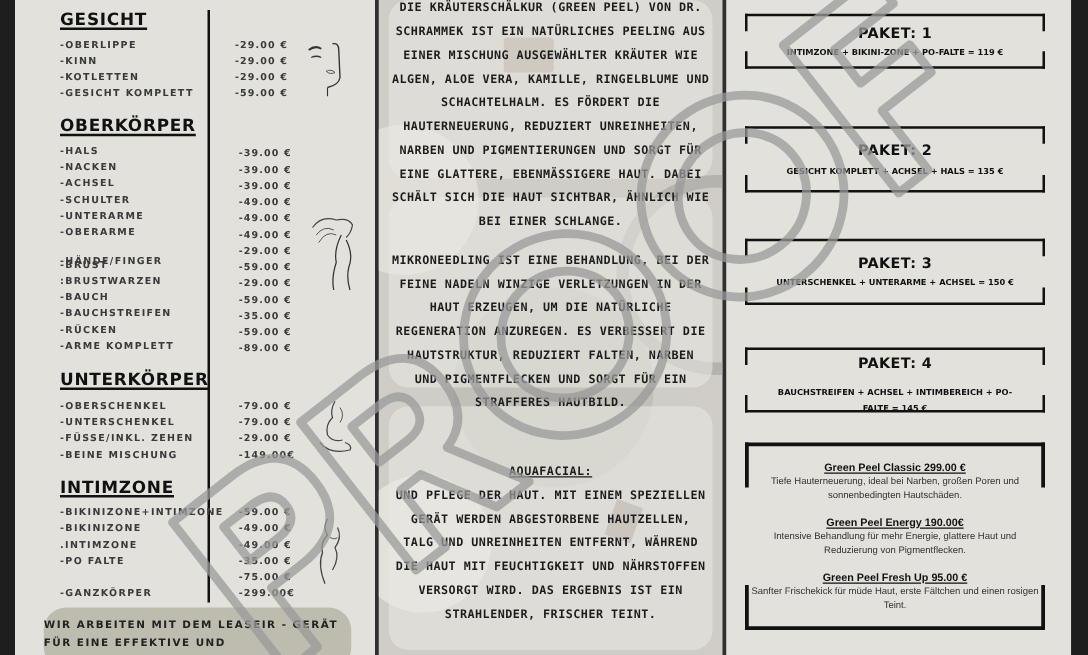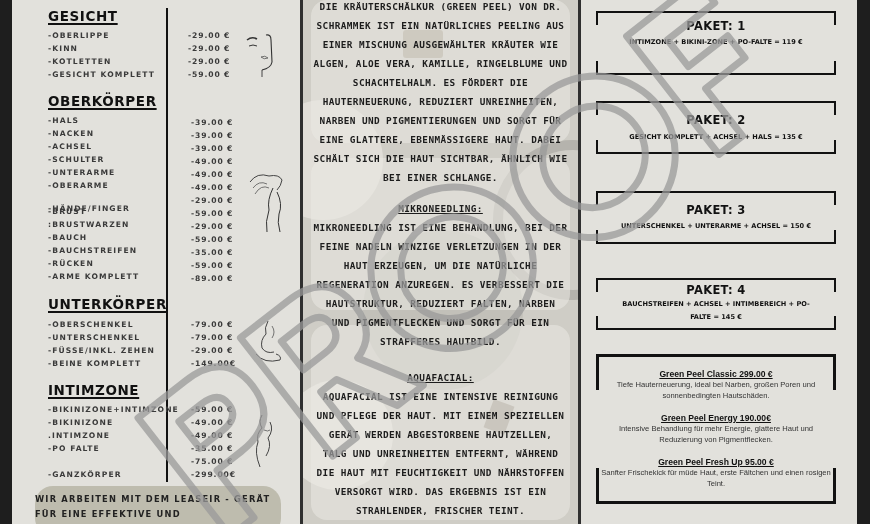--- a/index.html
+++ b/index.html
@@ -93,21 +93,21 @@
   <div class="item" style="top:272px;">-ARME KOMPLETT</div>
   <div class="price" style="top:274px;left:179px;">-89.00 €</div>
 
   <div class="sec-title" style="top:296px;">UNTERKÖRPER</div>
   <div class="item" style="top:320px;">-OBERSCHENKEL</div>
   <div class="price" style="top:320px;left:179px;">-79.00 €</div>
   <div class="item" style="top:333px;">-UNTERSCHENKEL</div>
   <div class="price" style="top:333px;left:179px;">-79.00 €</div>
   <div class="item" style="top:346px;">-FÜSSE/INKL. ZEHEN</div>
   <div class="price" style="top:346px;left:179px;">-29.00 €</div>
-  <div class="item" style="top:359px;">-BEINE KOMPLETT</div>
+  <div class="item" style="top:359px;">-BEINE MISCHUNG</div>
   <div class="price" style="top:359px;left:179px;">-149.00€</div>
 
   <div class="sec-title" style="top:382px;">INTIMZONE</div>
   <div class="item" style="top:405px;">-BIKINIZONE+INTIMZONE</div>
   <div class="price" style="top:405px;left:179px;">-59.00 €</div>
   <div class="item" style="top:418px;text-align:center;">-BIKINIZONE</div>
   <div class="price" style="top:418px;left:179px;">-49.00 €</div>
   <div class="item" style="top:431px;">.INTIMZONE</div>
   <div class="price" style="top:431px;left:179px;">-49.00 €</div>
   <div class="item" style="top:444px;">-PO FALTE</div>
@@ -166,44 +166,42 @@
     <div>ALGEN, ALOE VERA, KAMILLE, RINGELBLUME UND</div>
     <div>SCHACHTELHALM. ES FÖRDERT DIE</div>
     <div>HAUTERNEUERUNG, REDUZIERT UNREINHEITEN,</div>
     <div>NARBEN UND PIGMENTIERUNGEN UND SORGT FÜR</div>
     <div>EINE GLATTERE, EBENMÄSSIGERE HAUT. DABEI</div>
     <div>SCHÄLT SICH DIE HAUT SICHTBAR, ÄHNLICH WIE</div>
     <div>BEI EINER SCHLANGE.</div>
   </div>
 
   <div class="txt" style="top:199px;">
-    <div class="head">MIKRONEEDLING:</div>
     <div>MIKRONEEDLING IST EINE BEHANDLUNG, BEI DER</div>
     <div>FEINE NADELN WINZIGE VERLETZUNGEN IN DER</div>
     <div>HAUT ERZEUGEN, UM DIE NATÜRLICHE</div>
     <div>REGENERATION ANZUREGEN. ES VERBESSERT DIE</div>
     <div>HAUTSTRUKTUR, REDUZIERT FALTEN, NARBEN</div>
     <div>UND PIGMENTFLECKEN UND SORGT FÜR EIN</div>
     <div>STRAFFERES HAUTBILD.</div>
   </div>
 
   <div class="txt" style="top:368px;">
     <div class="head">AQUAFACIAL:</div>
-    <div>AQUAFACIAL IST EINE INTENSIVE REINIGUNG</div>
     <div>UND PFLEGE DER HAUT. MIT EINEM SPEZIELLEN</div>
     <div>GERÄT WERDEN ABGESTORBENE HAUTZELLEN,</div>
     <div>TALG UND UNREINHEITEN ENTFERNT, WÄHREND</div>
     <div>DIE HAUT MIT FEUCHTIGKEIT UND NÄHRSTOFFEN</div>
     <div>VERSORGT WIRD. DAS ERGEBNIS IST EIN</div>
     <div>STRAHLENDER, FRISCHER TEINT.</div>
   </div>
 </div>
 
 <div class="right">
-  <div class="pkg" style="top:11px;height:64px;">
+  <div class="pkg" style="top:11px;height:44px;">
     <div class="bracket">
         <div class="t"></div>
         <div class="b"></div>
         <div class="lt"></div>
         <div class="rt"></div>
         <div class="lb"></div>
         <div class="rb"></div>
       </div>
     <div class="pkg-title" style="top:8px;">PAKET: 1</div>
     <div class="pkg-desc" style="top:25px;">INTIMZONE + BIKINI-ZONE + PO-FALTE = 119 €</div>
@@ -235,21 +233,21 @@
   <div class="pkg" style="top:278px;height:52px;">
     <div class="bracket">
         <div class="t"></div>
         <div class="b"></div>
         <div class="lt"></div>
         <div class="rt"></div>
         <div class="lb"></div>
         <div class="rb"></div>
       </div>
     <div class="pkg-title" style="top:5px;">PAKET: 4</div>
-    <div class="pkg-desc" style="top:20px;left:20px;right:20px;text-align:center;">BAUCHSTREIFEN + ACHSEL + INTIMBEREICH + PO-FALTE = 145 €</div>
+    <div class="pkg-desc" style="top:30px;left:20px;right:20px;text-align:center;">BAUCHSTREIFEN + ACHSEL + INTIMBEREICH + PO-FALTE = 145 €</div>
   </div>
 
   <div class="gp">
     <div class="bracket">
         <div class="t"></div>
         <div class="b"></div>
         <div class="lt"></div>
         <div class="rt"></div>
         <div class="lb"></div>
         <div class="rb"></div>

